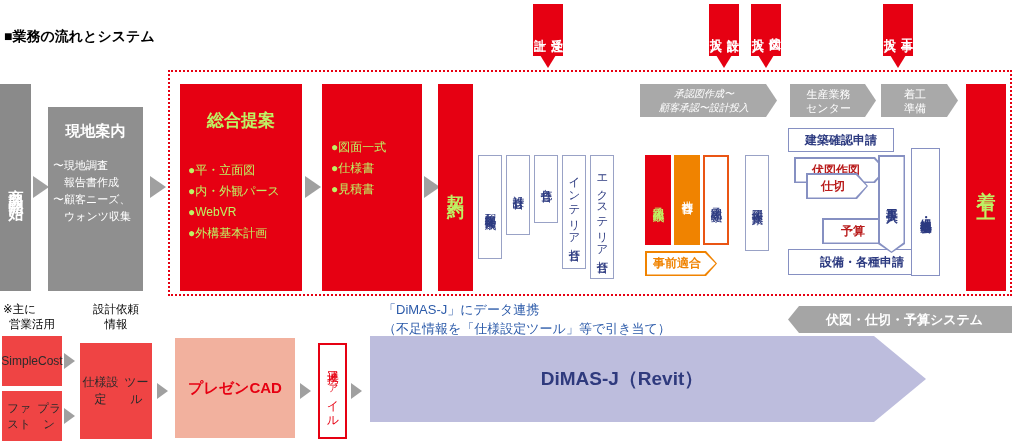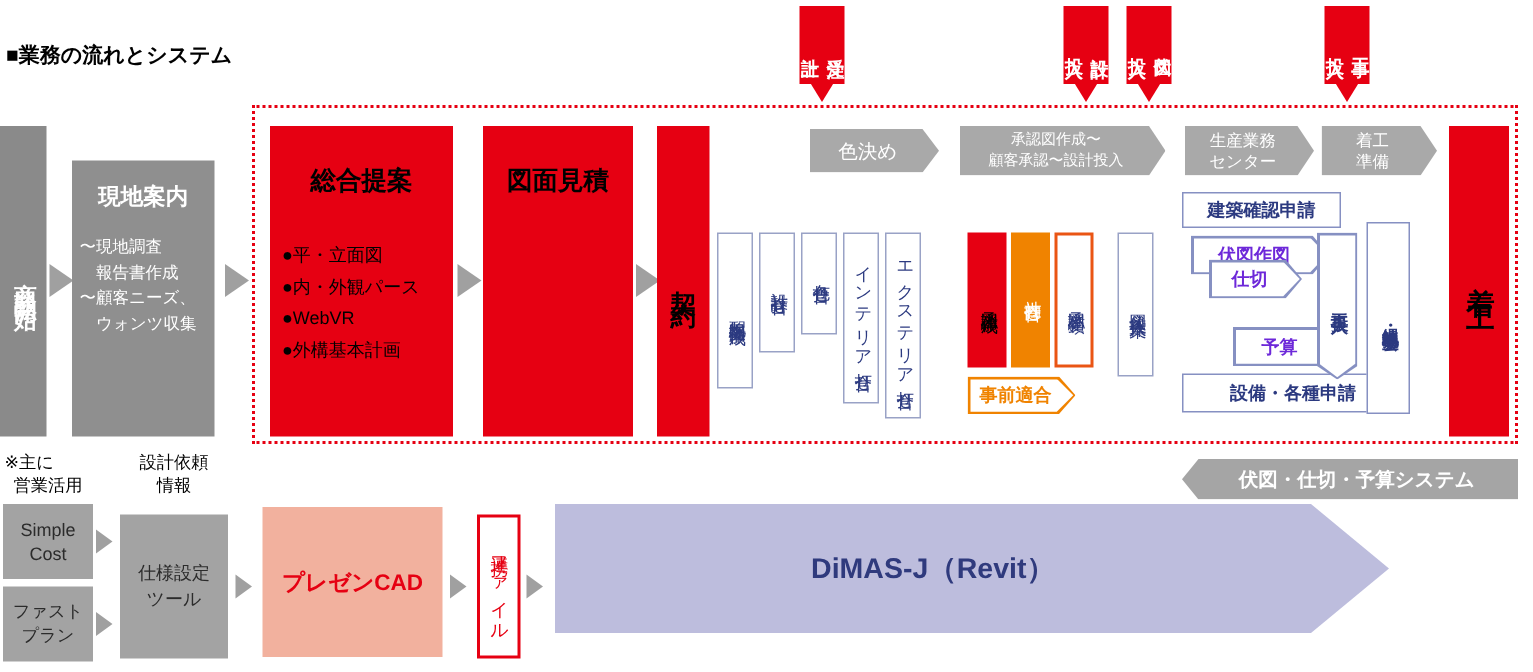--- a/index.html
+++ b/index.html
@@ -2,51 +2,51 @@
 <html><head>
 <meta charset="utf-8">
 <style>
   *{box-sizing:border-box;margin:0;padding:0;}
   html,body{background:#fff;}
   #canvas{position:relative;width:1022px;height:448px;background:#fff;
     font-family:"Liberation Sans","DejaVu Sans",sans-serif;color:#000;overflow:hidden;}
   .abs{position:absolute;}
   .vt{writing-mode:vertical-rl;text-orientation:upright;}
   .flexc{display:flex;align-items:center;justify-content:center;}
-  .red{background:#e60012;color:#000000;}
+  .red{background:#e60012;color:#bef264;}
   .gray{background:#8f8f8f;color:#fff;}
   .dotted{border:2px dotted #e60012;z-index:0;}
   .tri{width:0;height:0;border-top:11px solid transparent;border-bottom:11px solid transparent;border-left:16px solid #a0a0a0;}
   .tri.sm{border-top-width:8px;border-bottom-width:8px;border-left-width:11px;}
   .stepbox{border:1.5px solid #99a2c6;background:#fff;color:#2c3a80;display:flex;align-items:center;justify-content:center;}
   .stepbox .vt{font-size:11.5px;letter-spacing:1px;}
   .chev{background:#a9a9a9;color:#fff;display:flex;flex-direction:column;align-items:center;justify-content:center;
     clip-path:polygon(0 0,calc(100% - 11px) 0,100% 50%,calc(100% - 11px) 100%,0 100%);
     padding-right:9px;text-align:center;line-height:14px;}
   .badge{background:#e60012;color:#fff;display:flex;flex-direction:row-reverse;align-items:center;justify-content:center;
     font-weight:bold;font-size:12px;z-index:3;}
   .badge .vt{letter-spacing:1px;}
   .btri{width:0;height:0;border-left:8px solid transparent;border-right:8px solid transparent;border-top:13px solid #e60012;z-index:3;}
   .pent{background:#8690c2;}
   .pent,.pent .in{clip-path:polygon(0 0,calc(100% - 11px) 0,100% 50%,calc(100% - 11px) 100%,0 100%);}
   .pent .in{position:absolute;inset:1.5px;background:#fff;display:flex;align-items:center;justify-content:center;
-    font-weight:bold;font-size:12px;color:#6d28d9;padding-right:8px;}
+    font-weight:bold;font-size:12px;color:#b91c1c;padding-right:8px;}
   .rbox{border:1.5px solid #8690c2;background:#fff;color:#2c3a80;font-weight:bold;font-size:12px;
     display:flex;align-items:center;justify-content:center;}
   .pentv{background:#8690c2;}
   .pentv,.pentv .in{clip-path:polygon(0 0,100% 0,100% calc(100% - 9px),50% 100%,0 calc(100% - 9px));}
   .pentv .in{position:absolute;inset:1.5px;background:#fff;display:flex;align-items:center;justify-content:center;
     color:#2c3a80;font-weight:bold;padding-bottom:6px;}
   .jizen{background:#f08300;}
   .jizen,.jizen .in{clip-path:polygon(0 0,calc(100% - 11px) 0,100% 50%,calc(100% - 11px) 100%,0 100%);}
   .jizen .in{position:absolute;inset:1.5px;background:#fff;display:flex;align-items:center;justify-content:center;
     color:#f08300;font-weight:bold;font-size:12px;padding-right:8px;}
   .banner{background:#a5a5a5;color:#fff;font-weight:bold;font-size:13px;display:flex;align-items:center;justify-content:center;
     clip-path:polygon(11px 0,100% 0,100% 100%,11px 100%,0 50%);padding-left:9px;text-align:right;}
-  .ltgray{background:#a3a3a3;color:#2b2b2b;display:flex;flex-direction:column;align-items:center;justify-content:center;text-align:center;}
+  .ltgray{background:#ef4444;color:#2b2b2b;display:flex;flex-direction:row;align-items:center;justify-content:center;text-align:center;}
   .bullets div{font-size:12px;line-height:21px;}
 </style>
 </head>
 <body>
 
 <div id="canvas">
 
   <div class="abs" style="left:4px;top:28px;font-size:14px;font-weight:bold;">■業務の流れとシステム</div>
 
   <div class="abs dotted" style="left:168px;top:70px;width:844px;height:226px;"></div>
@@ -72,32 +72,33 @@
     <div class="bullets" style="margin-top:28px;padding-left:8px;">
       <div>●平・立面図</div>
       <div>●内・外観パース</div>
       <div>●WebVR</div>
       <div>●外構基本計画</div>
     </div>
   </div>
   <div class="abs tri" style="left:305px;top:176px;"></div>
 
   <div class="abs red" style="left:322px;top:84px;width:100px;height:207px;padding-top:25px;">
-    <div style="text-align:center;font-size:17px;font-weight:bold;">図面見積</div>
+    <div class="bullets" style="margin-top:28px;padding-left:9px;">
+      <div>●図面一式</div>
+      <div>●仕様書</div>
+      <div>●見積書</div>
+    </div>
   </div>
   <div class="abs tri" style="left:424px;top:176px;"></div>
 
   <div class="abs red flexc" style="left:438px;top:84px;width:35px;height:207px;">
     <span class="vt" style="font-size:17px;font-weight:bold;letter-spacing:8px;">契約</span>
   </div>
 
-  <div class="abs chev" style="left:540px;top:86px;width:86px;height:29px;font-size:13px;">
-    <div>色決め</div>
-  </div>
-  <div class="abs chev" style="left:640px;top:84px;width:137px;height:33px;font-size:10px;">
+  <div class="abs chev" style="left:640px;top:84px;width:137px;height:33px;font-size:10px;font-style:italic;">
     <div>承認図作成〜</div>
     <div>顧客承認〜設計投入</div>
   </div>
   <div class="abs chev" style="left:790px;top:84px;width:86px;height:33px;font-size:11px;">
     <div>生産業務</div>
     <div>センター</div>
   </div>
   <div class="abs chev" style="left:881px;top:84px;width:77px;height:33px;font-size:11px;">
     <div>着工</div>
     <div>準備</div>
@@ -221,18 +222,22 @@
   <div class="abs flexc" style="left:318px;top:343px;width:29px;height:96px;border:2px solid #e60012;background:#fff;">
     <span class="vt" style="font-size:12px;color:#e60012;letter-spacing:1px;">連携ファイル</span>
   </div>
   <div class="abs tri sm" style="left:351px;top:383px;"></div>
 
   <div class="abs flexc" style="left:370px;top:336px;width:556px;height:86px;background:#bdbddd;
        clip-path:polygon(0 0,calc(100% - 52px) 0,100% 50%,calc(100% - 52px) 100%,0 100%);padding-right:52px;">
     <span style="font-size:19px;font-weight:bold;color:#2f3a7d;">DiMAS-J（Revit）</span>
   </div>
 
+  <div class="abs" style="left:383px;top:300px;font-size:13px;line-height:19px;color:#2b5aa9;">
+    <div>「DiMAS-J」にデータ連携</div>
+    <div>（不足情報を「仕様設定ツール」等で引き当て）</div>
+  </div>
 
   <div class="abs banner" style="left:788px;top:306px;width:224px;height:27px;">
     <span>伏図・仕切・予算システム</span>
   </div>
 
 </div>
 
 </body></html>

